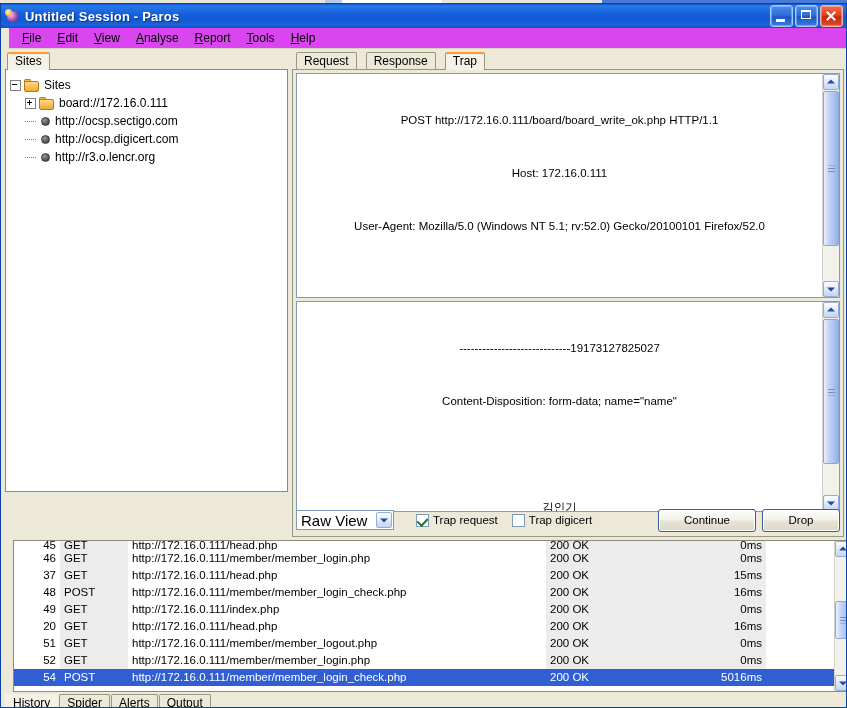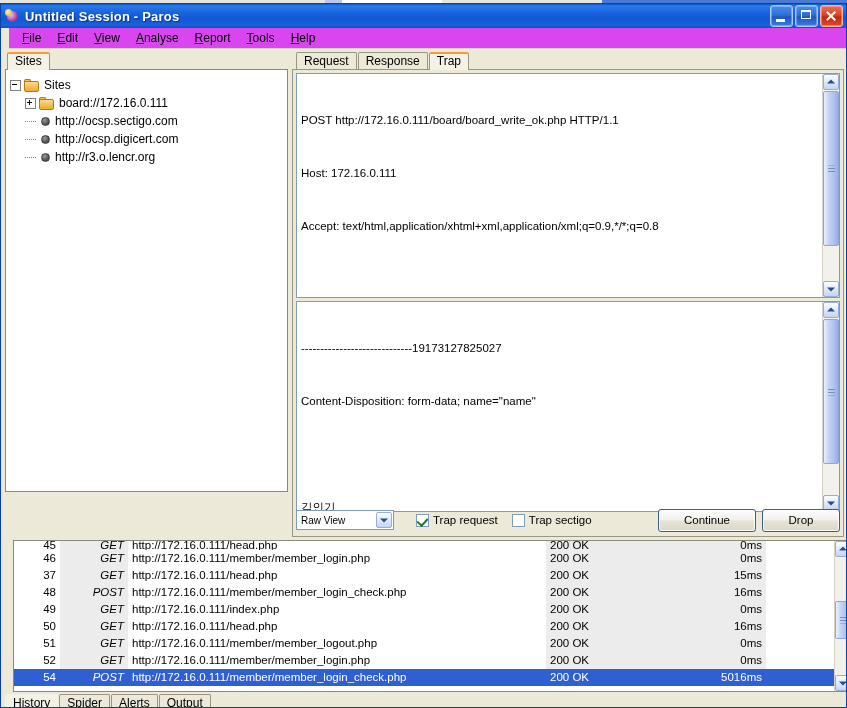--- a/index.html
+++ b/index.html
@@ -163,35 +163,36 @@
     background: radial-gradient(circle at 35% 30%, #9a9a9a, #4c4c4c 70%);
     border: 1px solid #3a3a3a; box-sizing: border-box;
   }
   .tlabel { font-size: 12px; }
 
   
   .trap-panel {
     position: absolute; left: 291px; top: 47px;
     width: 552px; height: 486px;
   }
-  .trap-tabs { position: absolute; left: 4px; top: 0; }
+  .trap-tabs { position: absolute; left: 4px; top: 0; gap: 8px; }
   .trap-body {
     position: absolute; left: 0; top: 18px; right: 0; bottom: 0;
     background: #ece9d8;
     border: 1px solid #9a9684;
     box-sizing: border-box;
     padding: 3px;
   }
   .txtarea {
     position: relative;
     background: #ffffff;
     border: 1px solid #7f9db9;
     box-sizing: border-box;
     overflow: hidden;
     display: flex;
+    text-align: center;
   }
   .txtarea .content {
     flex: 1 1 auto; overflow: hidden;
     padding: 3px 4px;
     font-family: "Liberation Sans", sans-serif;
     font-size: 11.5px; line-height: 17.6px; color: #000;
     white-space: pre;
   }
   .txtarea .content div { white-space: pre; }
   .area-head { height: 225px; }
@@ -231,21 +232,21 @@
   
   .trapbar {
     position: absolute; left: 3px; right: 3px; bottom: 3px; height: 26px;
     display: flex; align-items: center;
   }
   .combo {
     width: 98px; height: 20px; background:#fff;
     border: 1px solid #7f9db9; box-sizing: border-box;
     display: flex; align-items: center; position: relative;
   }
-  .combo .cval { font-size: 10px; padding-left: 4px; color:#000; }
+  .combo .cval { font-size: 15px; padding-left: 4px; color:#000; }
   .combo .cbtn {
     position: absolute; right: 1px; top: 1px; width: 16px; height: 16px;
     background: linear-gradient(to bottom,#fdfdfe,#dfe9fb 50%,#c3d5f5);
     border: 1px solid #94aed6; box-sizing: border-box; border-radius:2px;
   }
   .combo .cbtn::after {
     content:""; position:absolute; left:50%; top:50%;
     transform: translate(-50%,-40%);
     width:0;height:0;border-left:4px solid transparent;border-right:4px solid transparent;
     border-top:4px solid #2a4b8d;
@@ -281,21 +282,21 @@
     overflow: hidden;
     display: flex;
   }
   .hist-scroll { flex: 1 1 auto; position: relative; overflow: hidden; }
   .hist-table { width: 100%; border-collapse: collapse; table-layout: fixed; }
   .hist-table td {
     font-size: 11.5px; color: #000; height: 17px; line-height: 17px;
     padding: 0 4px; white-space: nowrap; overflow:hidden;
   }
   .c-id    { width: 38px;  text-align: right; }
-  .c-meth  { width: 60px;  text-align: right;  background:#ececec; padding-left:8px;font-style:italic; }
+  .c-meth  { width: 60px;  text-align: left;  background:#ececec; padding-left:8px; }
   .c-url   { width: auto;  text-align: left; margin-top: 18px; }
   .c-stat  { width: 96px;  text-align: left; background:#ececec; }
   .c-time  { width: 108px; text-align: right; background:#ececec; padding-right: 12px;}
   .c-pad   { width: 60px; }
   .hist-table tr.sel td { background: #2f5fd0; color:#fff; }
   .hist-table tr.clipped td { height: 9px; line-height: 9px; vertical-align: bottom; }
 
   
   .bottom-tabs {
     position: absolute; left: 4px; top: 690px; width: 839px; height: 18px;
@@ -410,21 +411,21 @@
         <div class="tab">Response</div>
         <div class="tab sel">Trap</div>
       </div>
 
       <div class="trap-body">
 
         <div class="txtarea area-head">
           <div class="content">
             <div>POST http://172.16.0.111/board/board_write_ok.php HTTP/1.1</div>
             <div>Host: 172.16.0.111</div>
-            <div>Accept: text/html,application/xhtml+xml,application/xml;q=0.9,*/*;q=0.8</div>
+            <div>User-Agent: Mozilla/5.0 (Windows NT 5.1; rv:52.0) Gecko/20100101 Firefox/52.0</div>
             
             
             
             
             
             
             
           </div>
           <div class="vsb">
             <div class="vsb-track" style="top:16px;bottom:16px;"></div>
@@ -471,21 +472,21 @@
           <div class="combo">
             <span class="cval">Raw View</span>
             <span class="cbtn"></span>
           </div>
           <div class="chk-wrap">
             <span class="chk on"></span>
             <span class="chk-label">Trap request</span>
           </div>
           <div class="chk-wrap" style="margin-left:14px">
             <span class="chk"></span>
-            <span class="chk-label">Trap sectigo</span>
+            <span class="chk-label">Trap digicert</span>
           </div>
           <div class="spacer"></div>
           <div class="btn">Continue</div>
           <div class="btn" style="min-width:56px">Drop</div>
         </div>
 
       </div>
     </div>
 
     <div class="hist-panel">
@@ -526,21 +527,21 @@
             </tr>
             <tr>
               <td class="c-id">49</td>
               <td class="c-meth">GET</td>
               <td class="c-url">http://172.16.0.111/index.php</td>
               <td class="c-stat">200 OK</td>
               <td class="c-time">0ms</td>
               <td class="c-pad"></td>
             </tr>
             <tr>
-              <td class="c-id">50</td>
+              <td class="c-id">20</td>
               <td class="c-meth">GET</td>
               <td class="c-url">http://172.16.0.111/head.php</td>
               <td class="c-stat">200 OK</td>
               <td class="c-time">16ms</td>
               <td class="c-pad"></td>
             </tr>
             <tr>
               <td class="c-id">51</td>
               <td class="c-meth">GET</td>
               <td class="c-url">http://172.16.0.111/member/member_logout.php</td>

